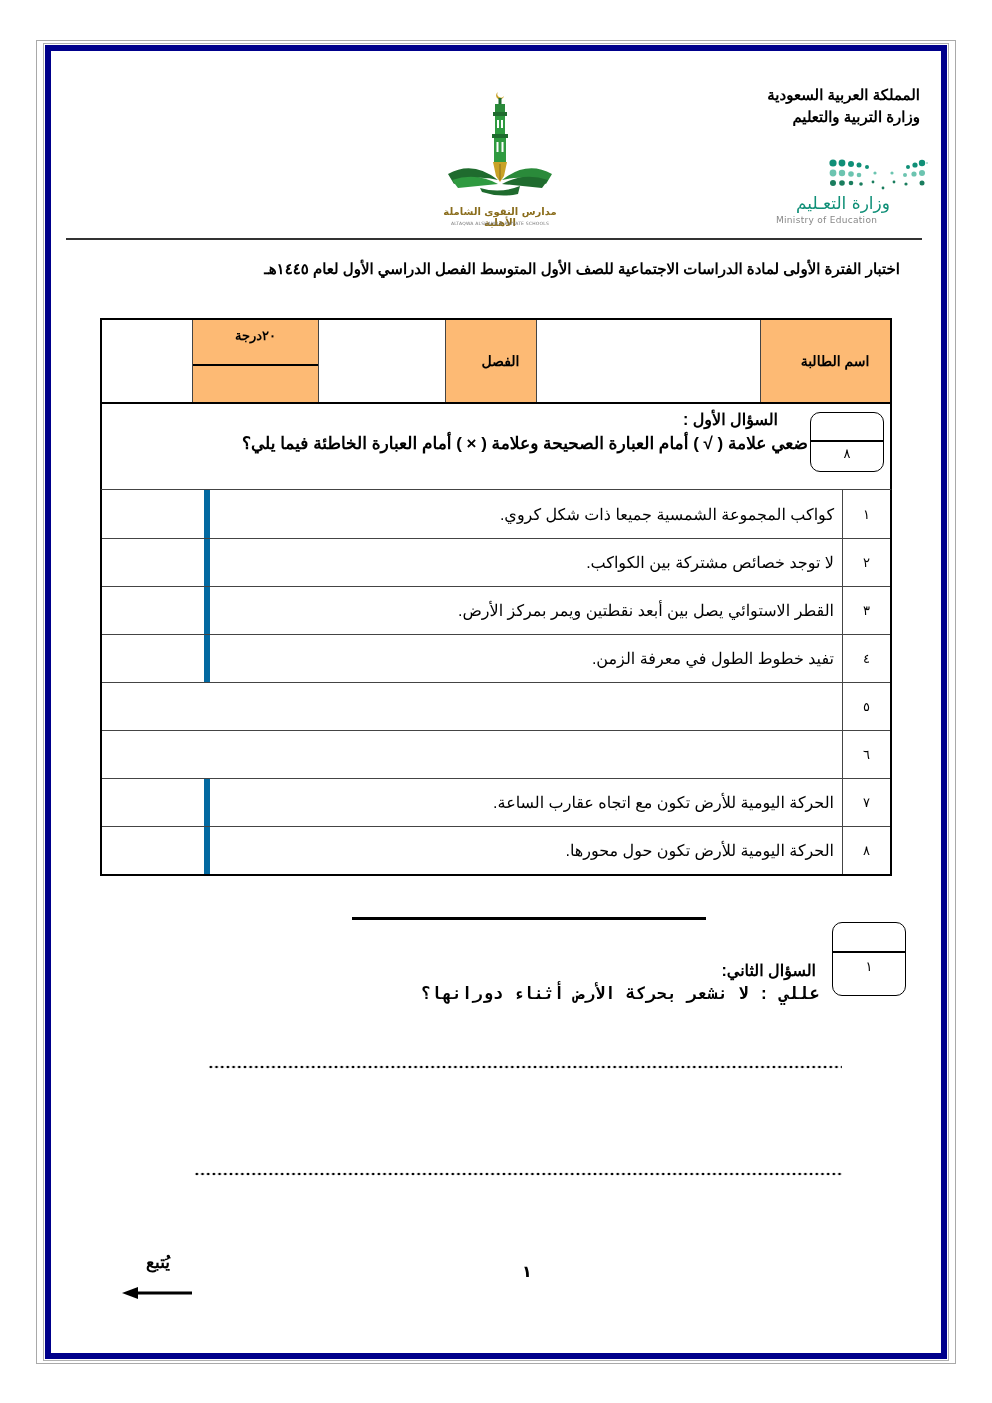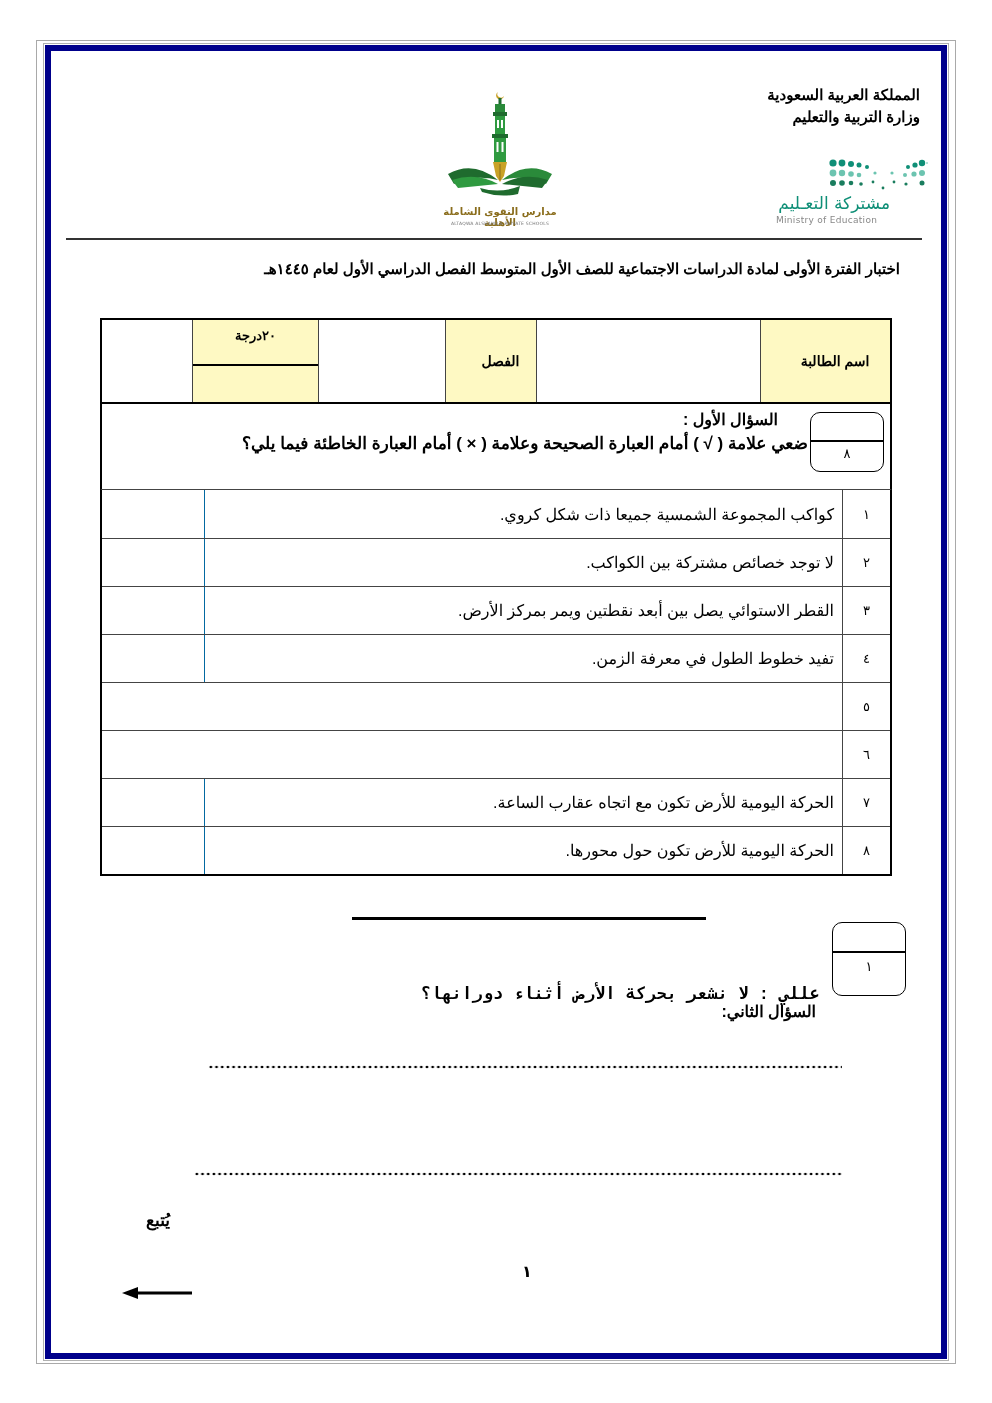--- a/index.html
+++ b/index.html
@@ -22,46 +22,46 @@
   .school-name { position: absolute; left: 0; top: 118px; width: 120px; text-align: center; font-size: 10px; color: #8a6d1c; direction: rtl; font-weight: bold; }
   .school-en { position: absolute; left: 0; top: 133px; width: 120px; text-align: center; font-size: 4.5px; color: #777; letter-spacing: 0.2px; }
 
   .header-rule { position: absolute; left: 66px; top: 238px; width: 856px; height: 2px; background: #333; }
 
   .exam-title { position: absolute; left: 150px; right: 92px; top: 260px; direction: rtl; text-align: right; font-family: "Liberation Sans", sans-serif; font-weight: bold; font-size: 15px; }
 
   
   .info-table { position: absolute; left: 100px; top: 318px; width: 792px; height: 84px; border: 2px solid #000; border-bottom: none; direction: rtl; display: flex; }
   .info-cell { border-left: 1px solid #444; height: 100%; position: relative; font-family: "Liberation Sans", sans-serif; font-weight: bold; font-size: 14px; }
-  .info-cell.shaded { background: #fef9c3; }
+  .info-cell.shaded { background: #fdba74; }
   .info-cell .center-label { position: absolute; left: 0; right: 0; top: 0; bottom: 0; display: flex; align-items: center; justify-content: center; padding-left: 19px; }
   .grade-top { position: absolute; top: 0; left: 0; right: 0; height: 46px; border-bottom: 2px solid #000; display: flex; justify-content: center; padding-top: 8px; font-size: 13px; }
   .grade-bottom { position: absolute; top: 46px; left: 0; right: 0; bottom: 0; }
 
   
   .q1-block { position: absolute; left: 100px; top: 402px; width: 792px; height: 88px; border: 2px solid #000; border-bottom: 1px solid #444; }
   .score-box { position: absolute; width: 74px; height: 60px; border: 1.5px solid #000; border-radius: 10px; background: #fff; }
   .score-box .divider { position: absolute; left: 0; right: 0; top: 27px; height: 1.5px; background: #000; }
   .score-box .score { position: absolute; left: 0; right: 0; top: 33px; text-align: center; font-size: 13px; }
   .q-title { position: absolute; direction: rtl; text-align: right; font-family: "Liberation Sans", sans-serif; font-weight: bold; font-size: 16px; line-height: 20px; }
 
   
   .stmt-table { position: absolute; left: 100px; top: 490px; width: 792px; border: 2px solid #000; border-top: none; border-collapse: collapse; direction: rtl; }
   .stmt-row { display: flex; height: 48px; border-top: 1px solid #444; }
   .stmt-row:first-child { border-top: none; }
   .stmt-num { width: 48px; display: flex; align-items: center; justify-content: center; border-left: 1px solid #444; font-size: 13px; }
-  .stmt-text { flex: 1; display: flex; align-items: center; padding-right: 8px; border-left: 1px solid #0369a1; font-family: "Liberation Sans", sans-serif; font-size: 16px; }
+  .stmt-text { flex: 1; display: flex; align-items: center; padding-right: 8px; border-left: 6px solid #0369a1; font-family: "Liberation Sans", sans-serif; font-size: 16px; }
   .stmt-answer { width: 102px; }
 
   .sep-line { position: absolute; left: 352px; top: 917px; width: 354px; height: 3px; background: #000; }
 
   .dots { position: absolute; height: 6px; background-image: radial-gradient(circle, #000 1.3px, transparent 1.6px); background-size: 5.7px 6px; background-repeat: repeat-x; }
 
   .page-num { position: absolute; left: 522px; top: 1262px; font-size: 16px; font-weight: bold; }
-  .continue { position: absolute; left: 146px; top: 1210px; font-family: "Liberation Sans", sans-serif; font-weight: bold; font-size: 17px; direction: rtl; }
+  .continue { position: absolute; left: 146px; top: 1252px; font-family: "Liberation Sans", sans-serif; font-weight: bold; font-size: 17px; direction: rtl; }
   .arrow { position: absolute; left: 122px; top: 1286px; width: 70px; height: 14px; }
 </style>
 </head>
 <body>
 
 <div class="frame-outer"></div>
 <div class="frame-blue"></div>
 <div class="frame-inner"></div>
 
 <div class="kingdom">
@@ -98,21 +98,21 @@
         <circle cx="23" cy="26" r="2.3"></circle>
         <circle cx="33" cy="27" r="1.8"></circle>
         <circle cx="45" cy="25" r="1.4"></circle>
         <circle cx="55" cy="31" r="1.4"></circle>
         <circle cx="66" cy="25" r="1.4"></circle>
         <circle cx="78" cy="27" r="1.6"></circle>
         <circle cx="94" cy="26" r="2.5"></circle>
     </g>
     <line x1="98" y1="6" x2="100" y2="6" stroke="#6cc4b0" stroke-width="1"></line>
   </svg>
-  <div class="moe-ar">مشتركة التعـليم</div>
+  <div class="moe-ar">وزارة التعـليم</div>
   <div class="moe-en">Ministry of Education</div>
 </div>
 
 <div class="school-logo">
   <svg width="120" height="118" viewBox="0 0 120 118" style="position:absolute;left:0;top:0;">
 
     <path d="M58 4 a4 4 0 1 0 6 4 a3 3 0 1 1 -6 -4z" fill="#c9a227"></path>
     <rect x="58.5" y="10" width="3" height="6" fill="#1f6b2e"></rect>
 
     <path d="M55 16 h10 v8 h-10z" fill="#2a8a3a"></path>
@@ -213,21 +213,21 @@
     <div class="stmt-answer"></div>
   </div>
 </div>
 
 <div class="sep-line"></div>
 
 <div class="score-box" style="left:832px; top:922px; height:74px;">
   <div class="divider" style="top:28px;"></div>
   <div class="score" style="top:36px;">١</div>
 </div>
-<div class="q-title" style="right:176px; top:1002px;margin-left:20px;">السؤال الثاني:</div>
+<div class="q-title" style="right:176px; top:961px;margin-left:20px;">السؤال الثاني:</div>
 <div class="q-title" style="right:172px; top:985px; font-size:17px;font-family:Liberation Mono, monospace;">عللي  : لا نشعر بحركة الأرض أثناء دورانها؟</div>
 
 <div class="dots" style="left:208px; top:1064px; width:634px;"></div>
 <div class="dots" style="left:194px; top:1171px; width:648px;"></div>
 
 <div class="page-num">١</div>
 <div class="continue">يُتبع</div>
 <svg class="arrow" viewBox="0 0 70 14">
   <line x1="14" y1="7" x2="70" y2="7" stroke="#000" stroke-width="3"></line>
   <polygon points="0,7 16,1 16,13" fill="#000"></polygon>

